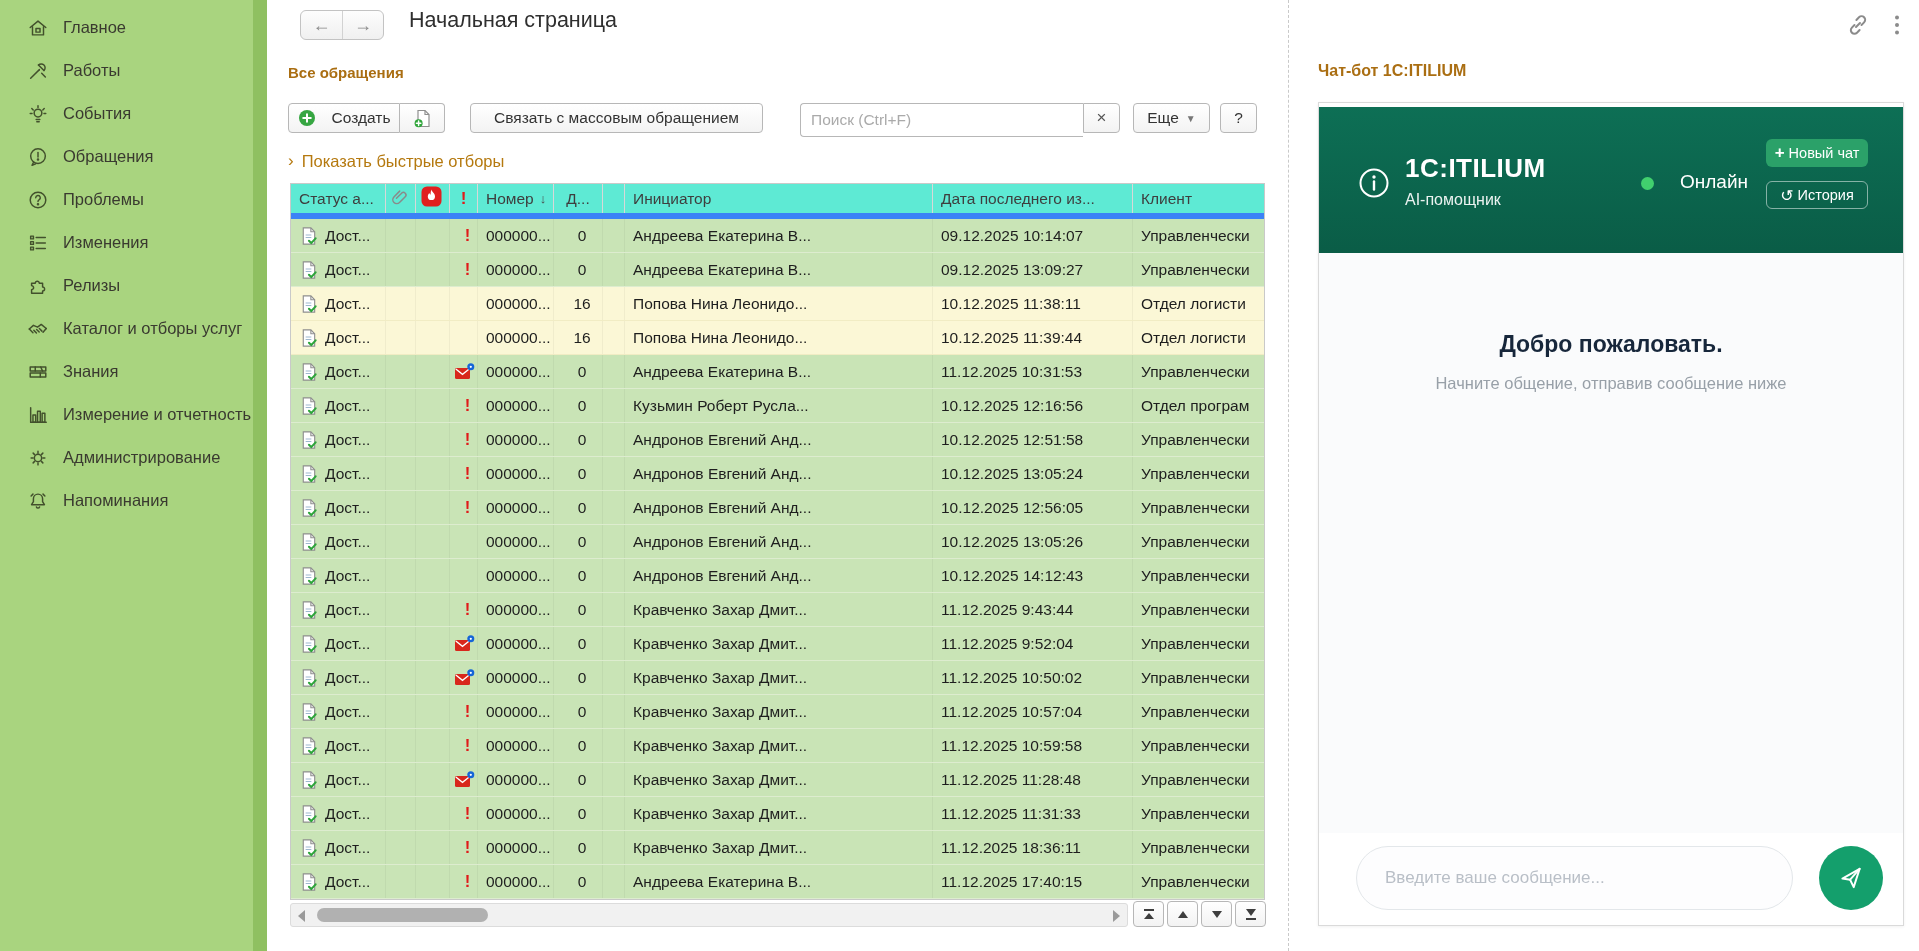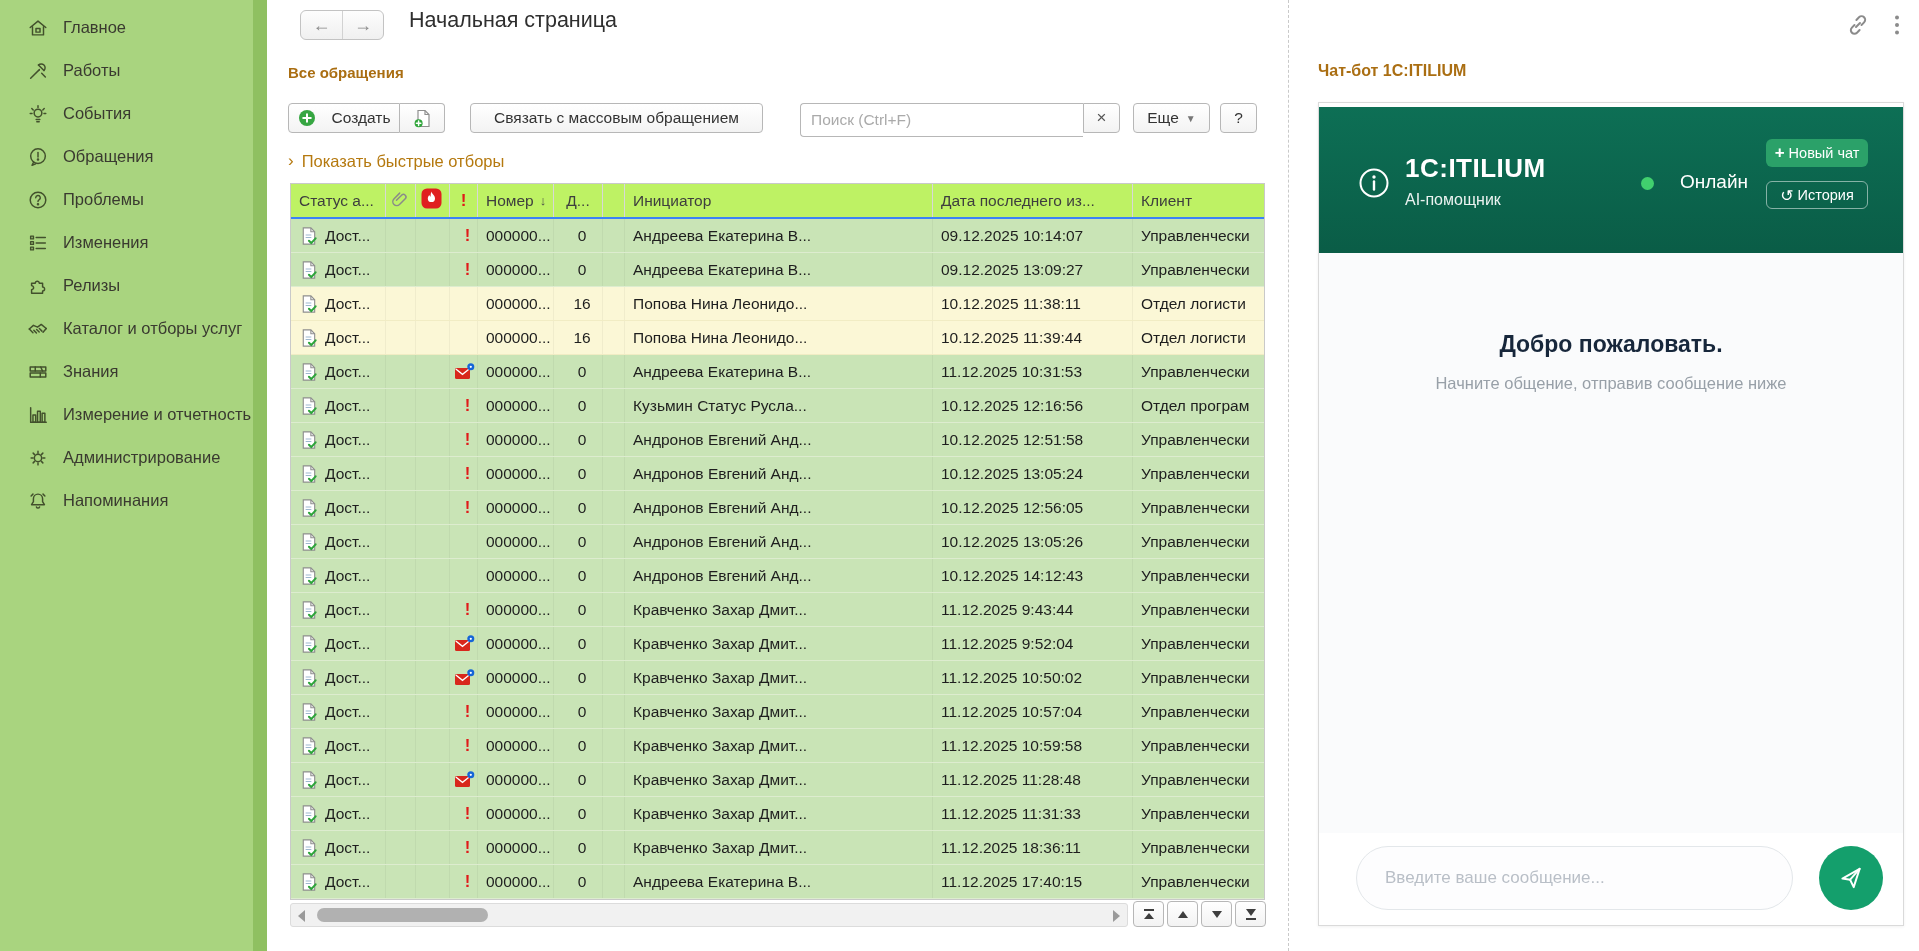--- a/index.html
+++ b/index.html
@@ -44,21 +44,21 @@
   .btn-more { position:absolute; left:1133px; top:103px; width:77px; gap:7px; }
   .btn-more .caret { font-size:10px; color:#777; }
   .btn-help { position:absolute; left:1220px; top:103px; width:37px; }
 
   .quick-filters { position:absolute; left:288px; top:151px; display:flex; align-items:center; gap:8px;
                    color:#b5790f; font-size:16.5px; cursor:pointer; }
   .quick-filters .chev { font-size:17px; }
 
   
   .rtable { position:absolute; left:290px; top:183px; width:975px; border:1px solid #c9c9c9; }
-  .thead { display:flex; height:35px; background:#bef264; border-bottom:2px solid #3b82f6;text-align:right; }
+  .thead { display:flex; height:35px; background:#5eead4; border-bottom:6px solid #3b82f6;text-align:right; }
   .th { display:flex; align-items:center; padding-left:8px; font-size:15.5px; color:#3e3e3e;
         border-right:1px solid #d8d8d8; overflow:hidden; white-space:nowrap; cursor:pointer; }
   .th:last-child { border-right:none; }
   .hdr-excl { color:#e01a1a; font-weight:bold; font-size:17px; }
   .sort { margin-left:6px; font-size:13px; color:#4a4a4a; }
   .col-status{width:95px;} .col-clip{width:30px; padding-left:4px;} .col-fire{width:34px; padding-left:5px;}
   .col-excl{width:28px; justify-content:center; padding-left:0;}
   .col-number{width:76px;} .col-days{width:49px; justify-content:center; padding-left:0;}
   .col-spacer{width:22px;} .col-initiator{width:308px;} .col-date{width:200px;}
   .col-client{width:133px; flex:1;}
@@ -505,21 +505,21 @@
             <span>Дост...</span>
           </div>
           <div class="td col-clip"></div>
           <div class="td col-fire"></div>
           <div class="td col-excl">
             <span class="excl-mark">!</span>
           </div>
           <div class="td col-number">000000...</div>
           <div class="td col-days">0</div>
           <div class="td col-spacer"></div>
-          <div class="td col-initiator">Кузьмин Статус Русла...</div>
+          <div class="td col-initiator">Кузьмин Роберт Русла...</div>
           <div class="td col-date">10.12.2025 12:16:56</div>
           <div class="td col-client">Отдел програм</div>
         </div>
         <div class="tr row-green">
           <div class="td col-status">
             <span class="icon">
               <svg width="19" height="20" viewBox="0 0 20 21">
                 <path d="M4.5 2 h8 l4 4 v13 h-12 z" fill="#ffffff" stroke="#8f8f8f" stroke-width="1.2"></path>
                 <path d="M12.5 2 v4 h4" fill="none" stroke="#8f8f8f" stroke-width="1.2"></path>
                 <path d="M7 9.5 h6 M7 12 h6" stroke="#9db7cf" stroke-width="1.1"></path>

